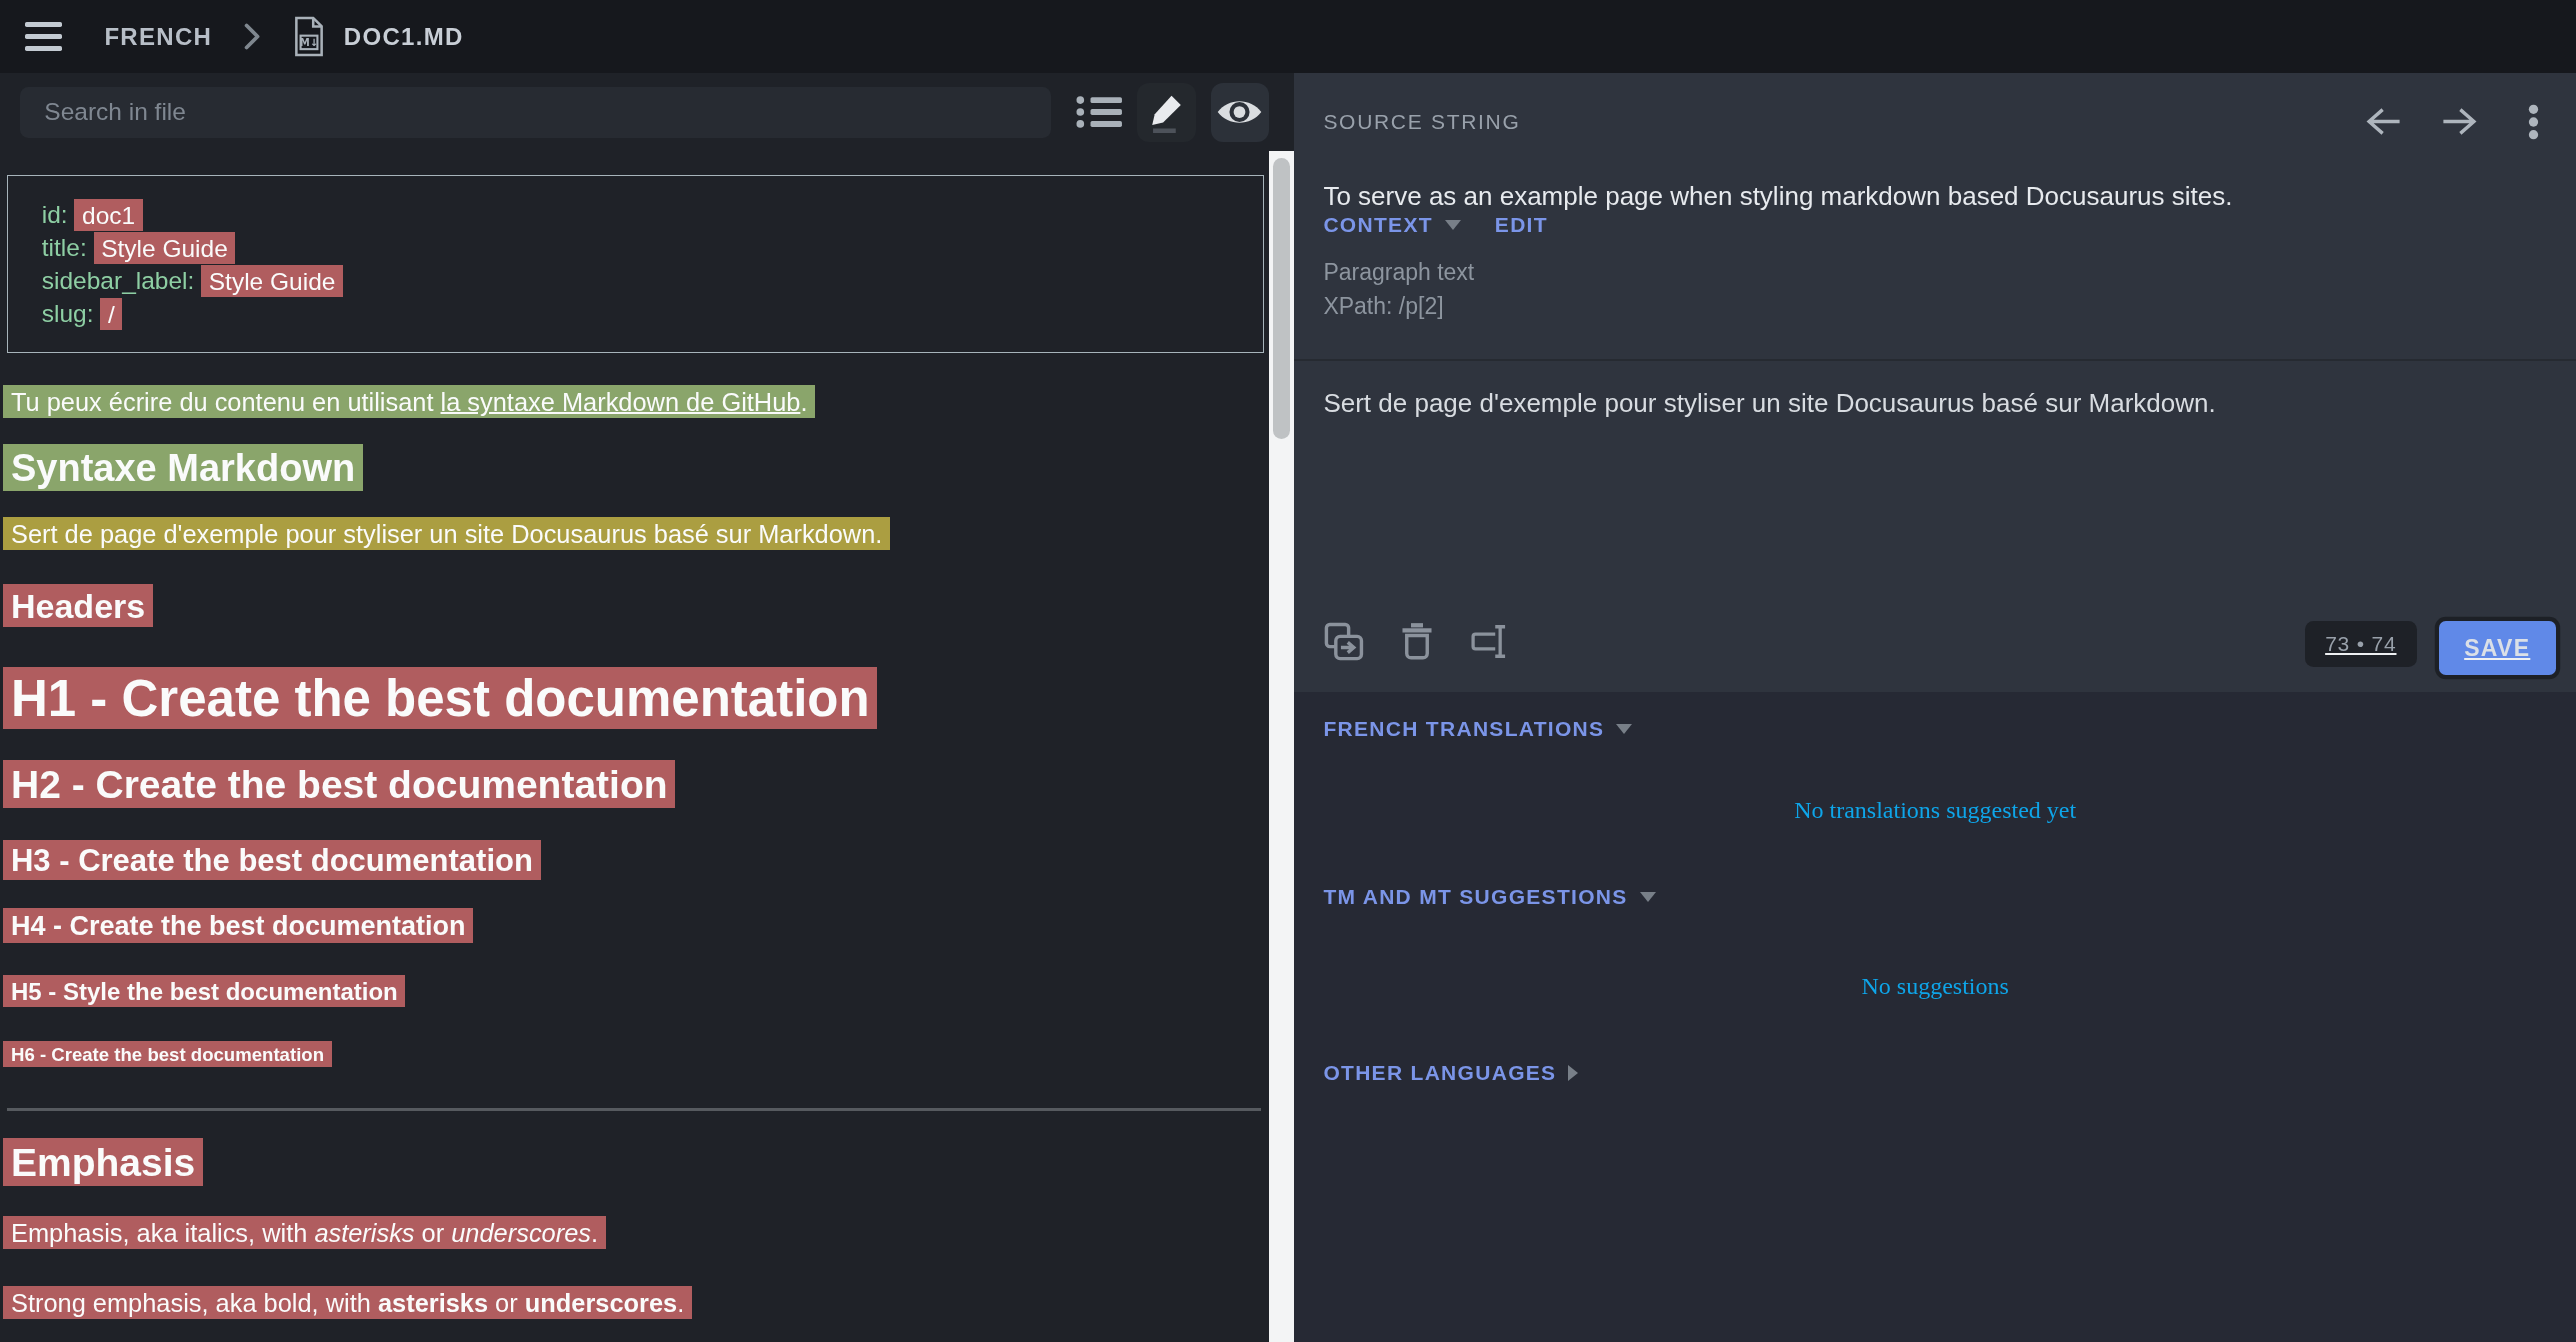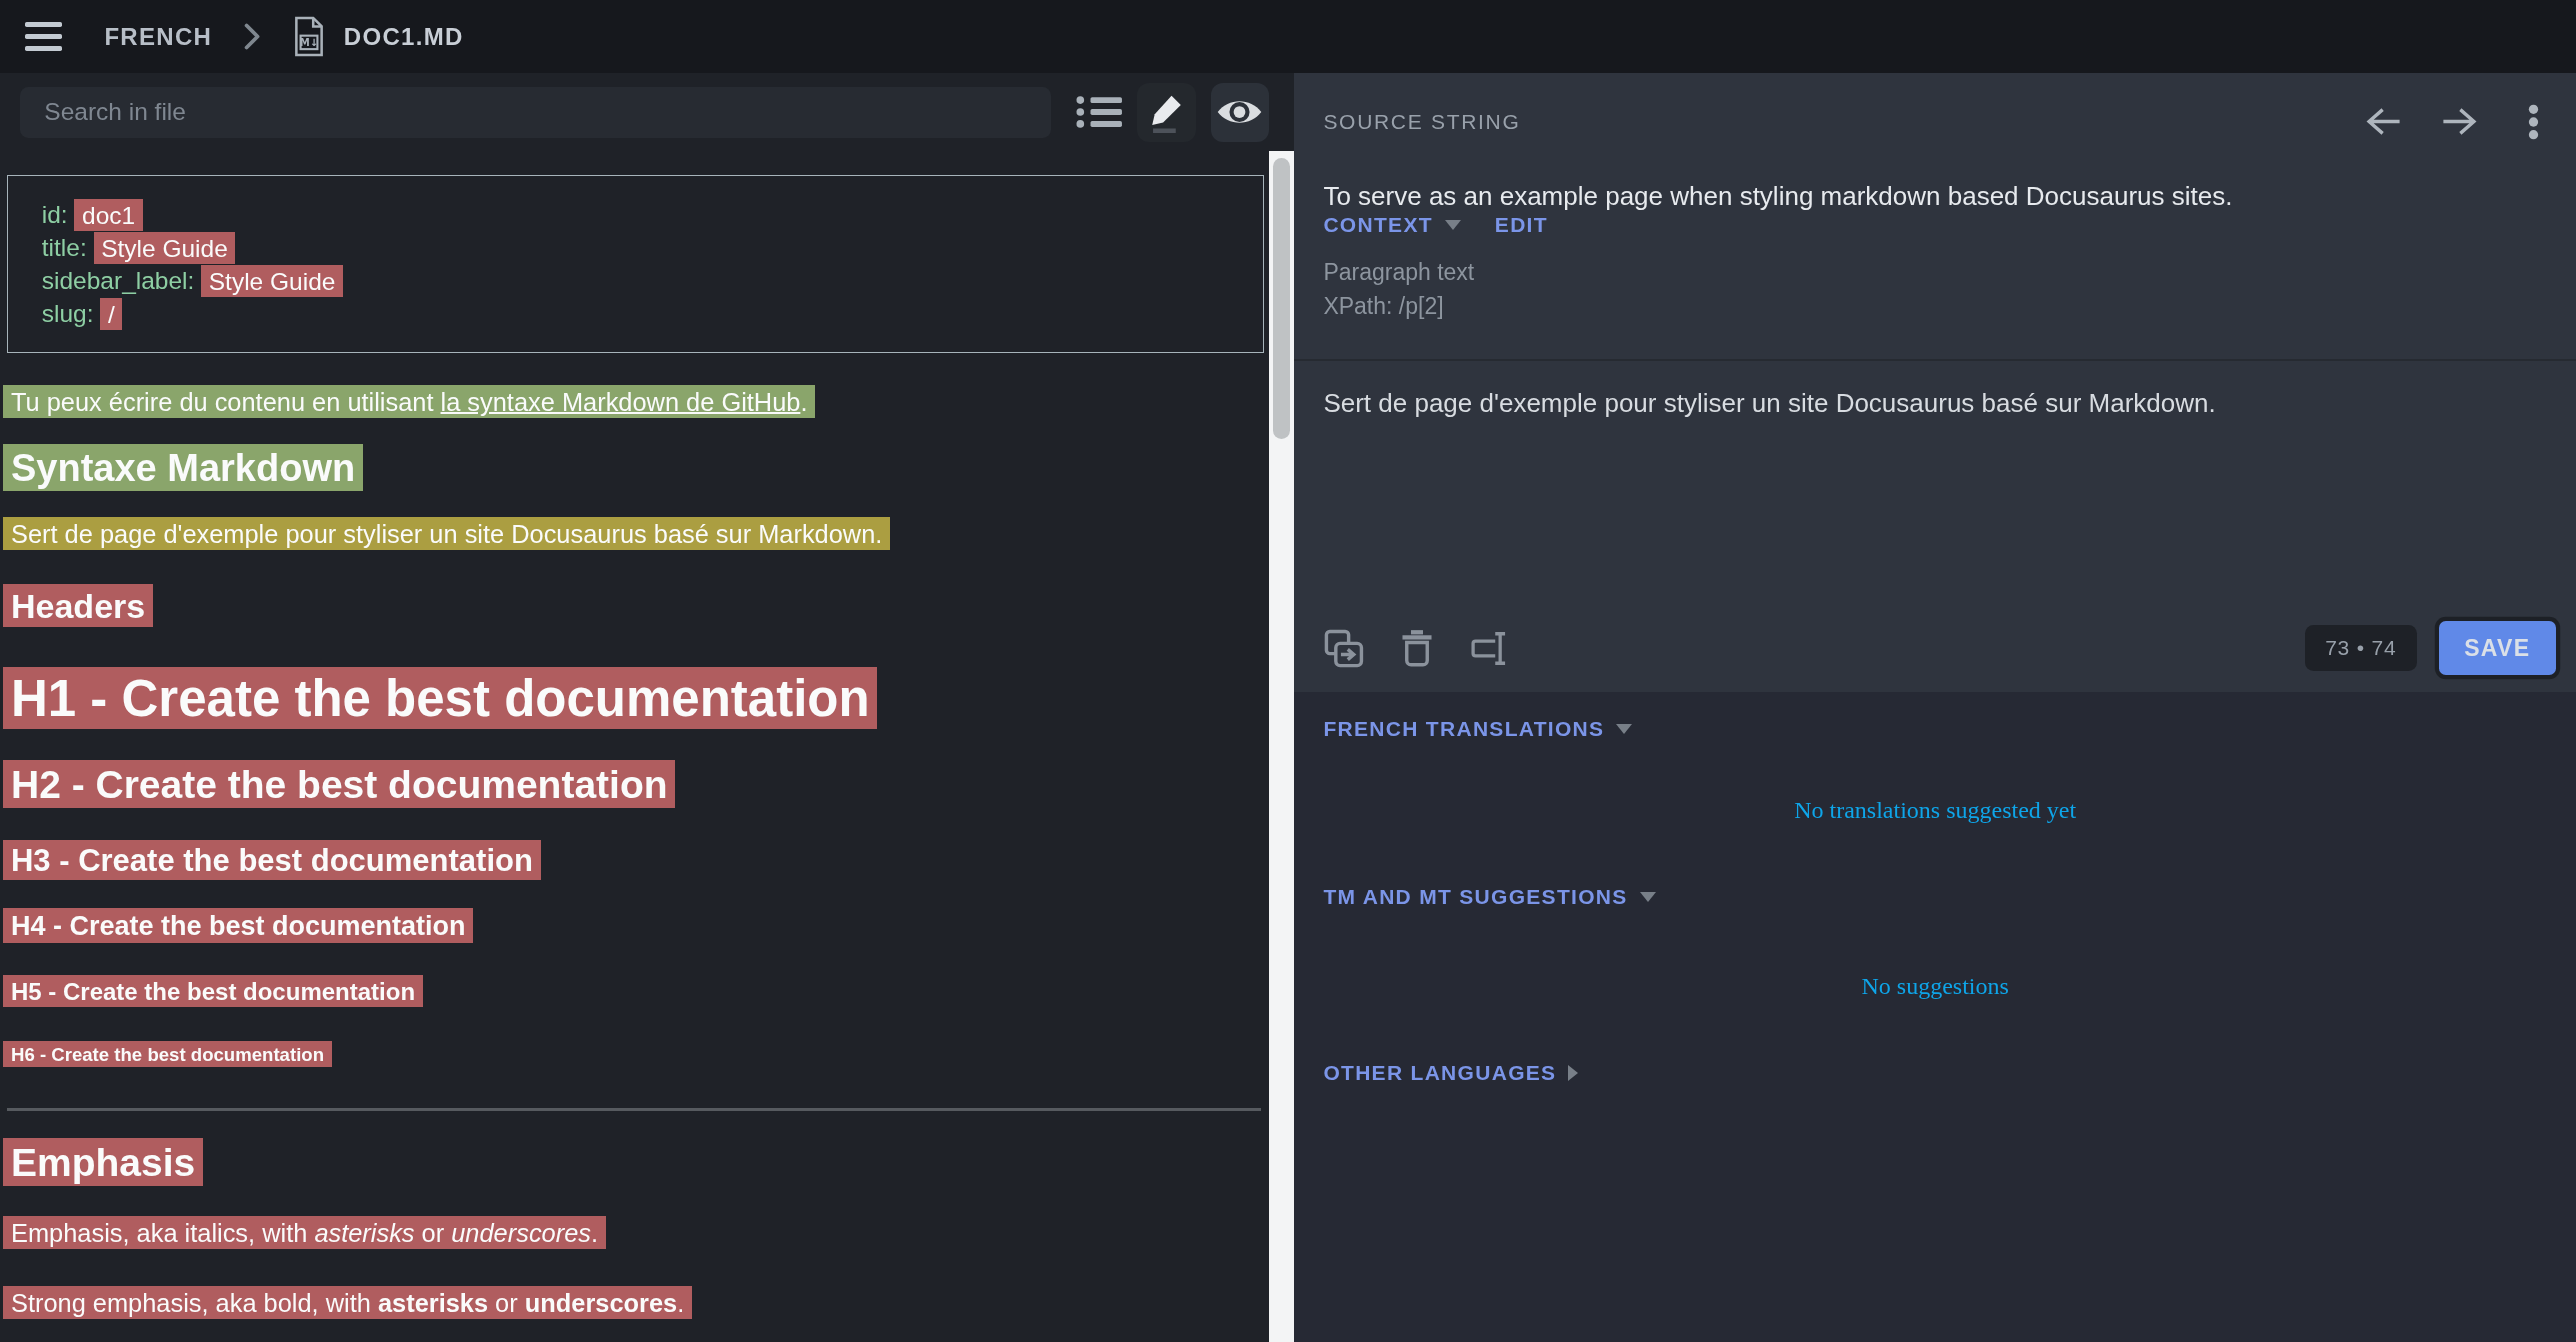--- a/index.html
+++ b/index.html
@@ -71,21 +71,21 @@
   .source-text{margin-top:39px;padding:0 29px;font-size:26px;line-height:34px;color:#e7eaee;}
   .context-row{padding:0 29px;display:flex;align-items:center;gap:34px;}
   .blue-label{color:#7b95e8;font-size:21px;font-weight:600;letter-spacing:1.3px;cursor:pointer;display:flex;align-items:center;}
   .caret-down{display:inline-block;width:0;height:0;border-left:8.5px solid transparent;border-right:8.5px solid transparent;
               border-top:10.2px solid #787f88;margin-left:12px;}
   .caret-right{display:inline-block;width:0;height:0;border-top:8.5px solid transparent;border-bottom:8.5px solid transparent;
                border-left:10.2px solid #787f88;margin-left:12px;}
   .context-info{margin-top:18.6px;padding:0 29px;font-size:23px;line-height:34px;color:#8d959f;}
   .h-divider{margin-top:36px;height:1.7px;background:#262a31;}
   .translation{flex:1;padding:25.4px 29px;font-size:26px;line-height:34px;color:#d8dce1;cursor:text;}
-  .toolbar{display:flex;align-items:center;padding:0 20.3px 17px 29px;}
+  .toolbar{display:flex;align-items:flex-start;padding:0 20.3px 17px 29px;text-decoration:underline;}
   .tool-icons{display:flex;align-items:center;gap:32px;}
   .tool-icons .icon-btn{width:41px;height:41px;}
   .count-badge{margin-left:auto;background:#1e2127;color:#98a0aa;font-size:21px;border-radius:8.5px;
                padding:11px 20.3px;letter-spacing:0.8px;}
   .save-btn{margin-left:22px;background:#6089e8;color:#dbe0e7;font-size:23px;font-weight:700;letter-spacing:1.3px;
             border:none;border-radius:6.8px;padding:13.5px 25.4px;min-width:108px;cursor:pointer;
             box-shadow:0 0 0 4.2px #1d2026;font-family:"Liberation Sans",sans-serif;}
 
   .suggestions{flex:1;background:#262934;padding:25.4px 29px 0 29px;}
   .empty-text{color:#0ea5e9;font-size:24px;text-align:center;font-family:Liberation Serif, serif;}
@@ -185,21 +185,21 @@
         </div>
 
         <div class="h-block h-headers">
           <span class="hl hl-red">Headers</span>
         </div>
 
         <div class="h-block h1"><span class="hl hl-red">H1 - Create the best documentation</span></div>
         <div class="h-block h2"><span class="hl hl-red">H2 - Create the best documentation</span></div>
         <div class="h-block h3"><span class="hl hl-red">H3 - Create the best documentation</span></div>
         <div class="h-block h4"><span class="hl hl-red">H4 - Create the best documentation</span></div>
-        <div class="h-block h5"><span class="hl hl-red">H5 - Create the best documentation</span></div>
+        <div class="h-block h5"><span class="hl hl-red">H5 - Style the best documentation</span></div>
         <div class="h-block h6"><span class="hl hl-red">H6 - Create the best documentation</span></div>
 
         <div class="hr"></div>
 
         <div class="h-block h-emphasis">
           <span class="hl hl-red">Emphasis</span>
         </div>
 
         <div class="para mt-em">
           <span class="hl hl-red"><span>Emphasis, aka italics, with </span><i>asterisks</i><span> or </span><i>underscores</i><span>.</span></span>

